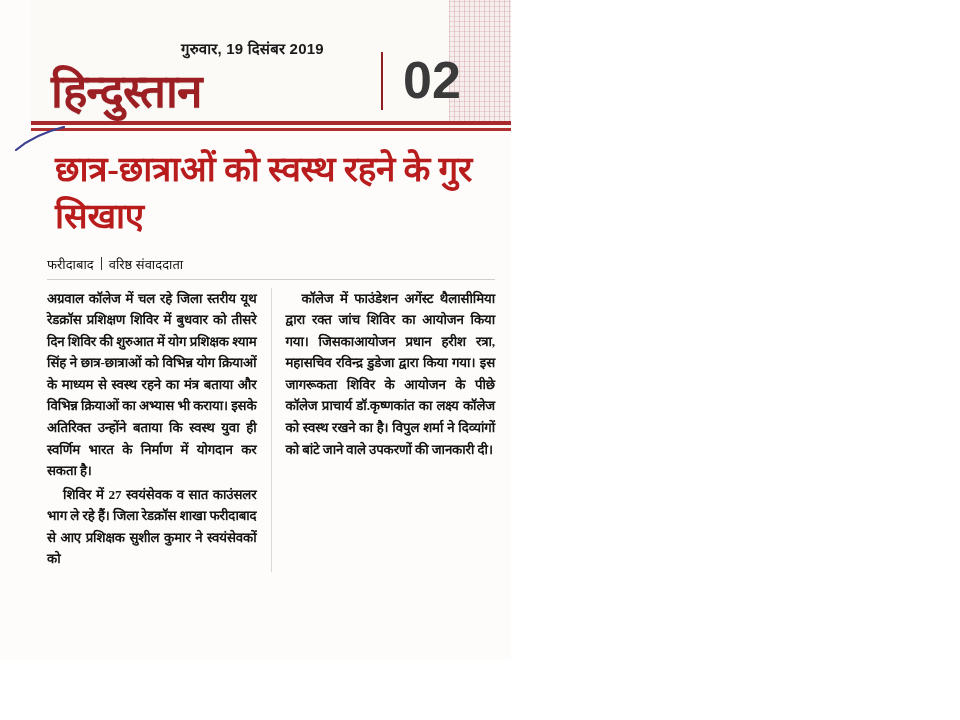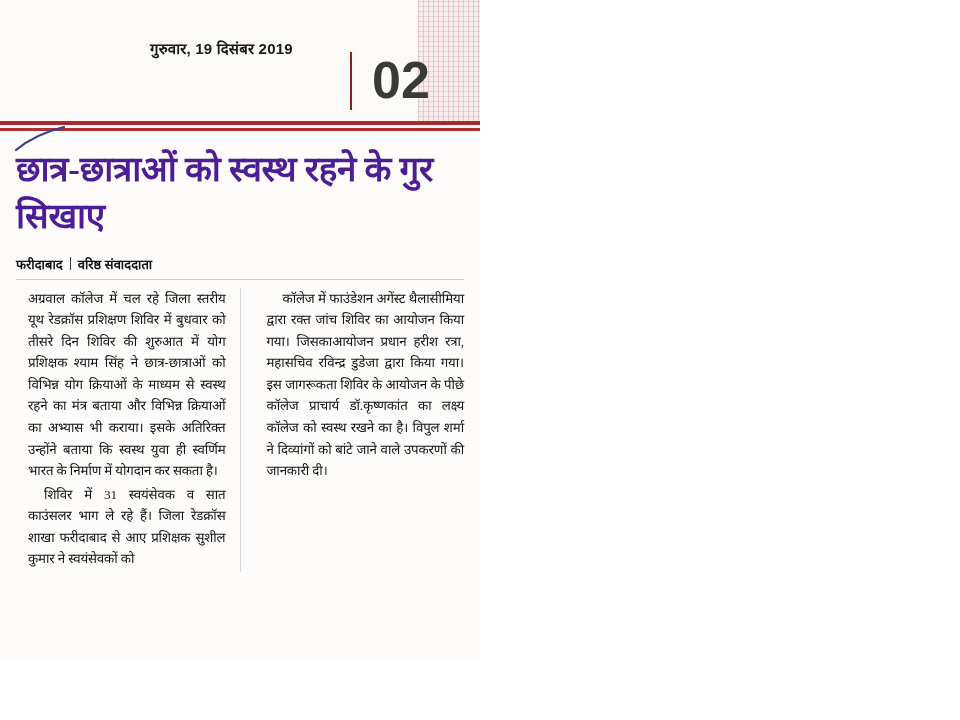--- a/index.html
+++ b/index.html
@@ -13,20 +13,21 @@
   }
 
   #clipping {
     position: absolute;
     left: 0;
     top: 0;
     width: 480px;
     height: 660px;
     background: #fdfcfa;
     overflow: hidden;
+    padding-left: 31px;
   }
 
   
   .masthead {
     position: relative;
     height: 128px;
     background: #fbfaf7;
     border-bottom: 3px solid #b03030;
   }
   .masthead-texture {
@@ -93,34 +94,34 @@
     position: absolute;
     left: 14px;
     top: 126px;
     width: 54px;
     height: 26px;
     pointer-events: none;
   }
 
   
   .headline {
-    margin: 16px 16px 2px 16px;
+    margin: 16px 16px 2px 24px;
     font-size: 35px;
     line-height: 1.34;
     font-weight: bold;
-    color: #4c1d95;
+    color: #b91c1c;
     font-family: "Liberation Serif", serif;
     letter-spacing: -.3px;
   }
 
   
   .byline {
     margin: 14px 16px 6px 16px;
     font-size: 13px;
-    font-weight: bold;
+    font-weight: normal;
     color: #111;
     font-family: "Liberation Sans", sans-serif;
     display: flex;
     align-items: center;
     gap: 7px;
   }
   .byline .sep {
     display: inline-block;
     width: 1px;
     height: 13px;
@@ -136,45 +137,46 @@
   
   .columns {
     display: flex;
     margin: 8px 16px 0 16px;
     gap: 14px;
   }
   .col {
     width: 212px;
   }
   .col p {
-    margin: 0 0 2px 12px;
+    margin: 0 0 2px 0;
     font-size: 13.3px;
     line-height: 1.62;
     color: #141414;
     text-align: justify;
     font-family: "Liberation Serif", serif;
-    font-weight: 400;
+    font-weight: 700;
     letter-spacing: -.15px;
   }
   .col p.indent {
     text-indent: 16px;
   }
   .col-divider {
     width: 1px;
     background: #d8d8d8;
   }
 </style>
 </head>
 <body>
 
 <div id="clipping">
 
   <div class="masthead">
     <div class="masthead-texture"></div>
     <div class="masthead-date">गुरुवार, 19 दिसंबर 2019</div>
+    <div class="masthead-title">हिन्दुस्तान</div>
     <div class="masthead-divider"></div>
     <div class="masthead-page">02</div>
     <div class="masthead-rule"></div>
   </div>
 
   <svg class="pen-mark" viewBox="0 0 54 26">
     <path d="M2 24 C 14 14, 30 6, 50 1" stroke="#3b3f8f" stroke-width="2.2" fill="none" stroke-linecap="round"></path>
   </svg>
 
   <div class="headline">छात्र-छात्राओं को स्वस्थ रहने के गुर सिखाए</div>
@@ -182,21 +184,21 @@
   <div class="byline">
     <span>फरीदाबाद</span>
     <span class="sep"></span>
     <span>वरिष्ठ संवाददाता</span>
   </div>
   <div class="byline-rule"></div>
 
   <div class="columns">
     <div class="col">
       <p>अग्रवाल कॉलेज में चल रहे जिला स्तरीय यूथ रेडक्रॉस प्रशिक्षण शिविर में बुधवार को तीसरे दिन शिविर की शुरुआत में योग प्रशिक्षक श्याम सिंह ने छात्र-छात्राओं को विभिन्न योग क्रियाओं के माध्यम से स्वस्थ रहने का मंत्र बताया और विभिन्न क्रियाओं का अभ्यास भी कराया। इसके अतिरिक्त उन्होंने बताया कि स्वस्थ युवा ही स्वर्णिम भारत के निर्माण में योगदान कर सकता है।</p>
-      <p class="indent">शिविर में 31 स्वयंसेवक व सात काउंसलर भाग ले रहे हैं। जिला रेडक्रॉस शाखा फरीदाबाद से आए प्रशिक्षक सुशील कुमार ने स्वयंसेवकों को</p>
+      <p class="indent">शिविर में 27 स्वयंसेवक व सात काउंसलर भाग ले रहे हैं। जिला रेडक्रॉस शाखा फरीदाबाद से आए प्रशिक्षक सुशील कुमार ने स्वयंसेवकों को</p>
     </div>
     <div class="col-divider"></div>
     <div class="col">
       <p class="indent">कॉलेज में फाउंडेशन अगेंस्ट थैलासीमिया द्वारा रक्त जांच शिविर का आयोजन किया गया। जिसकाआयोजन प्रधान हरीश रत्रा, महासचिव रविन्द्र डुडेजा द्वारा किया गया। इस जागरूकता शिविर के आयोजन के पीछे कॉलेज प्राचार्य डॉ.कृष्णकांत का लक्ष्य कॉलेज को स्वस्थ रखने का है। विपुल शर्मा ने दिव्यांगों को बांटे जाने वाले उपकरणों की जानकारी दी।</p>
     </div>
   </div>
 
 </div>
 
 </body></html>

